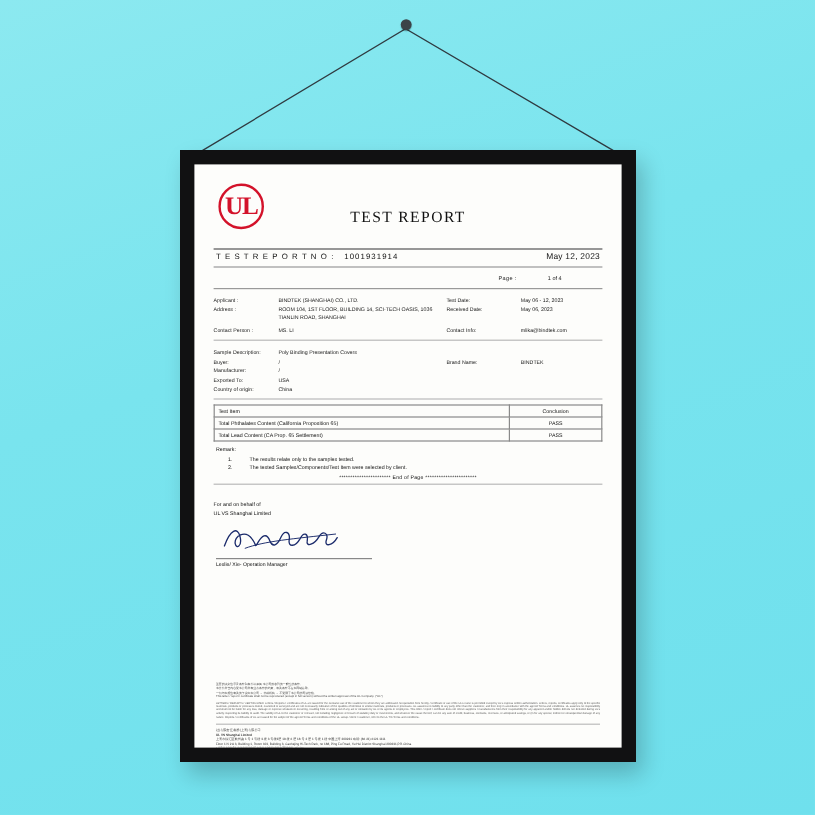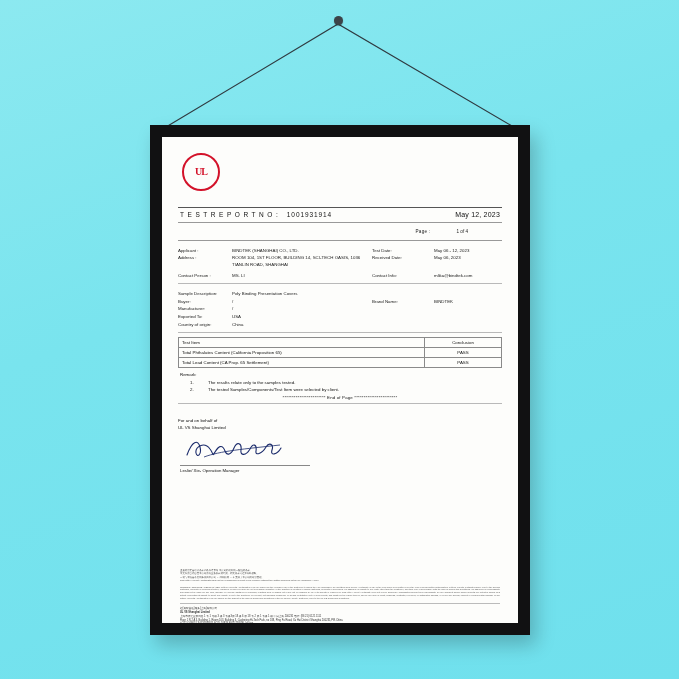--- a/index.html
+++ b/index.html
@@ -72,21 +72,21 @@
     width: 34px;
     height: 34px;
     border-radius: 50%;
     border: 2px solid #d3122a;
     color: #d3122a;
     display: flex;
     align-items: center;
     justify-content: center;
     font-family: "Liberation Serif", serif;
     font-weight: bold;
-    font-size: 10px;
+    font-size: 21px;
     letter-spacing: -1px;
     margin-left: 4px;
     margin-top: 2px;
     flex: none;
   }
   .ul-logo span { transform: translateY(-1px); }
   .title {
     position: absolute;
     left: 0;
     right: 0;
@@ -235,20 +235,21 @@
 </svg>
 <div class="nail"></div>
 
 <div class="frame">
   <div class="paper">
 
     <div class="doc-header">
       <div class="ul-logo">
           <span>UL</span>
         </div>
+      <div class="title">TEST  REPORT</div>
     </div>
 
     <div class="rule"></div>
 
     <div class="report-no-row">
       <div>
         <span>T E S T   R E P O R T   N O :</span>
         &nbsp;&nbsp;<span>1001931914</span>
       </div>
       <div class="date">May 12, 2023</div>

